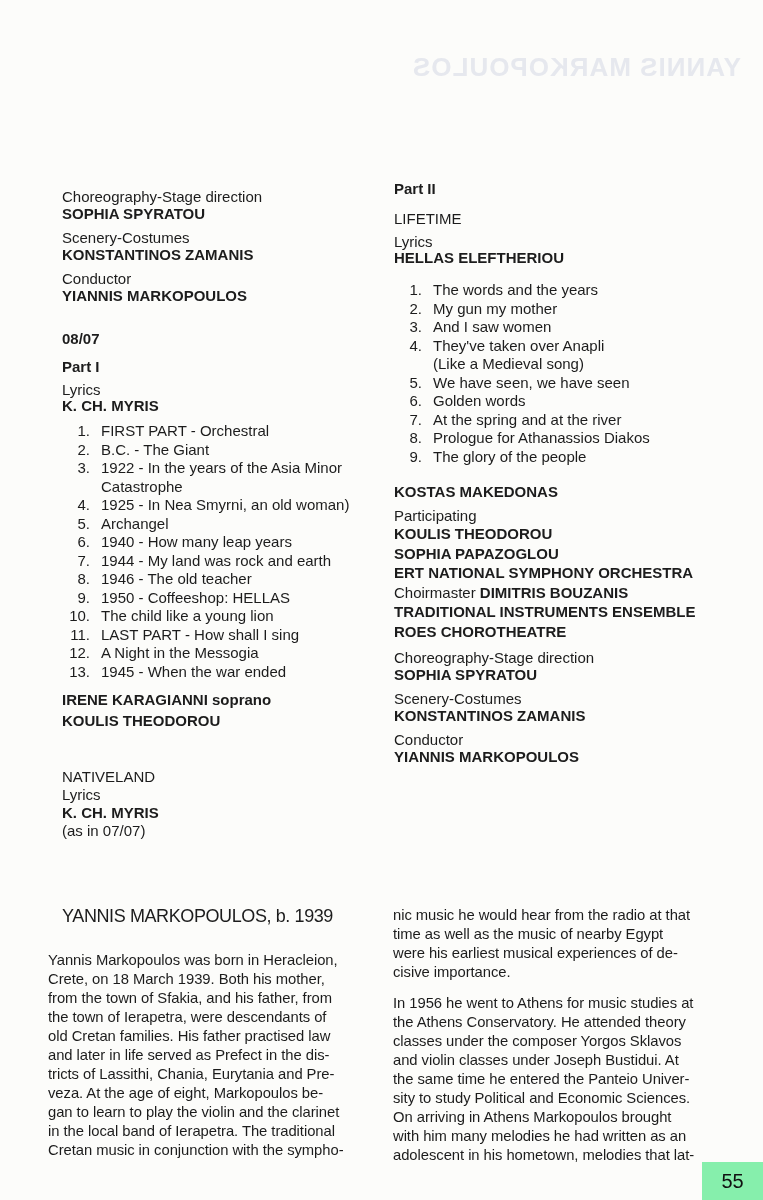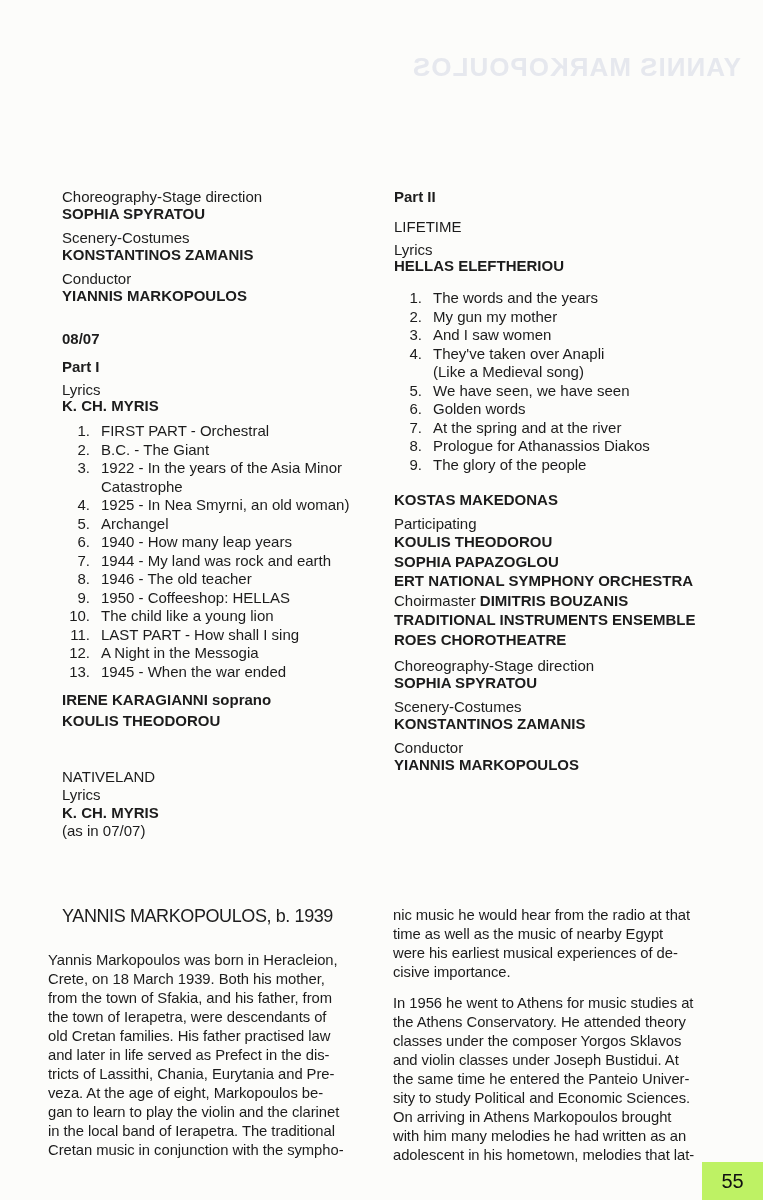--- a/index.html
+++ b/index.html
@@ -12,21 +12,21 @@
   
   .bleed-title{
     position:absolute;top:52px;right:22px;
     font-size:26px;font-weight:700;letter-spacing:1px;
     color:#e6e8ee;
     transform:scaleX(-1);transform-origin:center;
     white-space:nowrap;user-select:none;
   }
   .col{position:absolute;font-size:15px;}
   #col-left{left:62px;top:188px;width:328px;}
-  #col-right{left:394px;top:188px;width:348px;}
+  #col-right{left:394px;top:180px;width:348px;}
   .credit{line-height:17px;margin-bottom:7px;}
   .credit .role{font-weight:400;}
   .credit .name{font-weight:700;}
   .date{font-weight:700;margin-top:26px;line-height:17px;}
   .part{font-weight:700;margin-top:11px;line-height:17px;}
   .work{margin-top:13px;line-height:17px;}
   .lyrics-block{margin-top:7px;line-height:16px;}
   .lyrics-block .lyricist{font-weight:700;}
   ol.tracks{list-style:none;margin:8px 0 0 0;padding:0;}
   #col-right ol.tracks{margin-top:15px;}
@@ -254,15 +254,15 @@
 the Athens Conservatory. He attended theory
 classes under the composer Yorgos Sklavos
 and violin classes under Joseph Bustidui. At
 the same time he entered the Panteio Univer-
 sity to study Political and Economic Sciences.
 On arriving in Athens Markopoulos brought
 with him many melodies he had written as an
 adolescent in his hometown, melodies that lat-</p>
 </div>
 
-<div class="page-num-box" style="background: #bef264;">
+<div class="page-num-box" style="background: #86efac;">
   <span>55</span>
 </div>
 
 </body></html>

